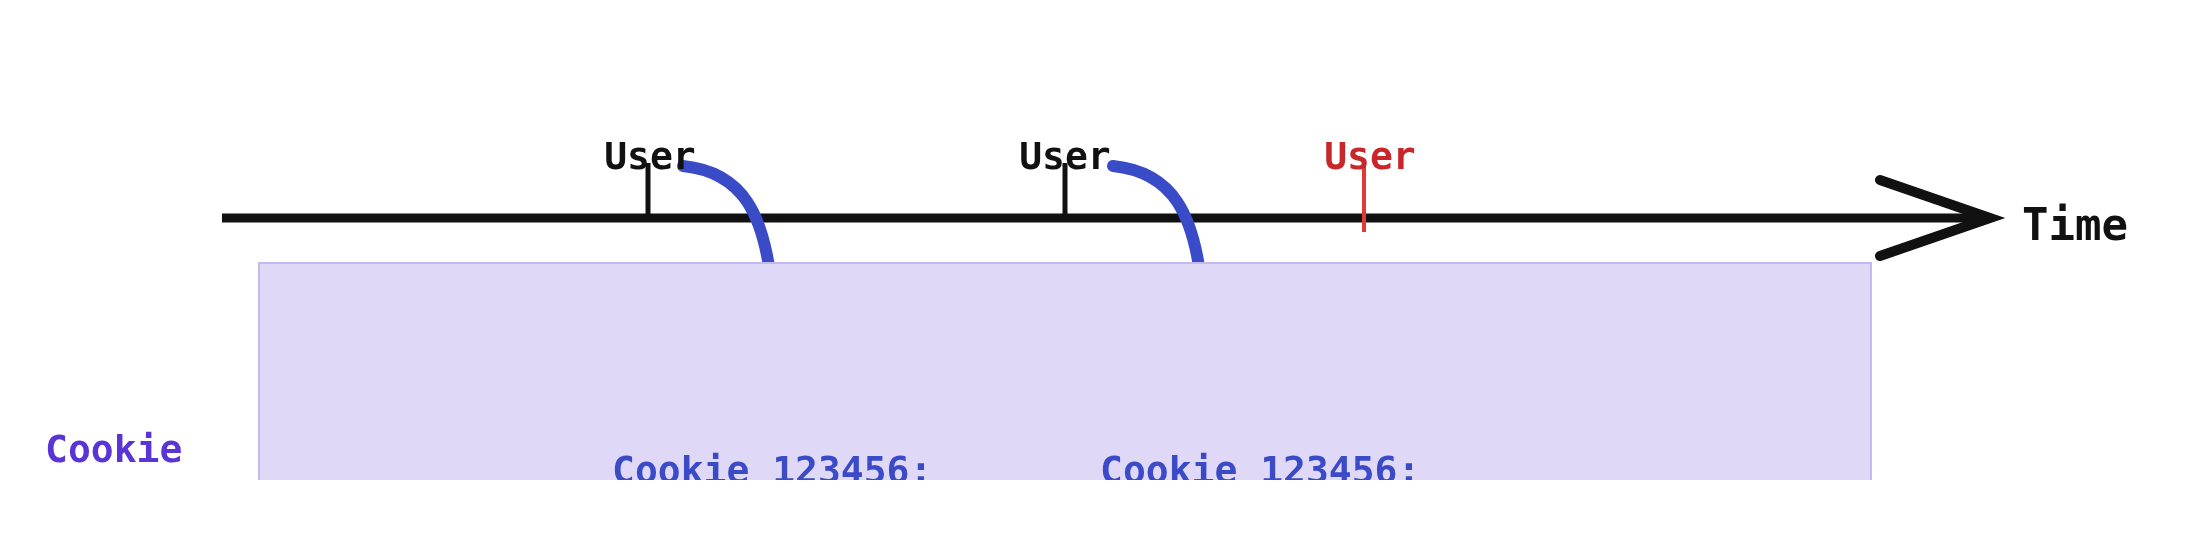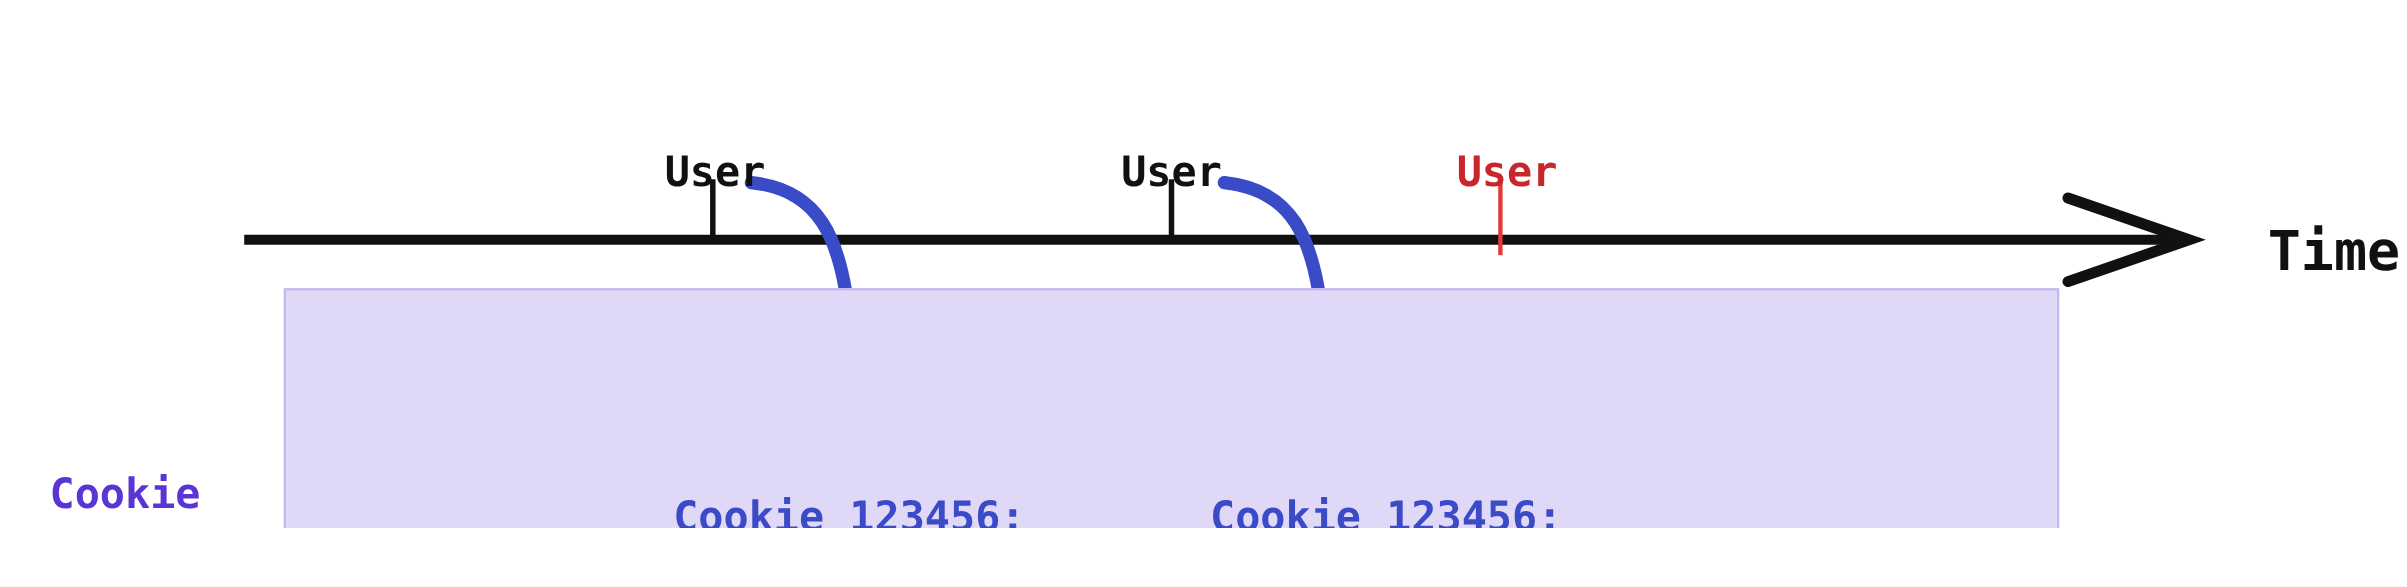--- a/index.html
+++ b/index.html
@@ -35,24 +35,24 @@
     letter-spacing: 0px;
   }
   .event-label {
     font-size: 38px;
     color: #111111;
   }
   .event-label.danger {
     color: #C9262B;
   }
   .axis-label {
-    font-size: 50px;
+    font-size: 44px;
     color: #111111;
     font-weight: 700;
-    text-align: right;
+    text-align: left;
   }
   .server-label {
     font-size: 38px;
     color: #5B34D6;
     font-weight: 700;
     text-align: left;
     line-height: 1.3;
   }
   .server-box {
     position: absolute;

